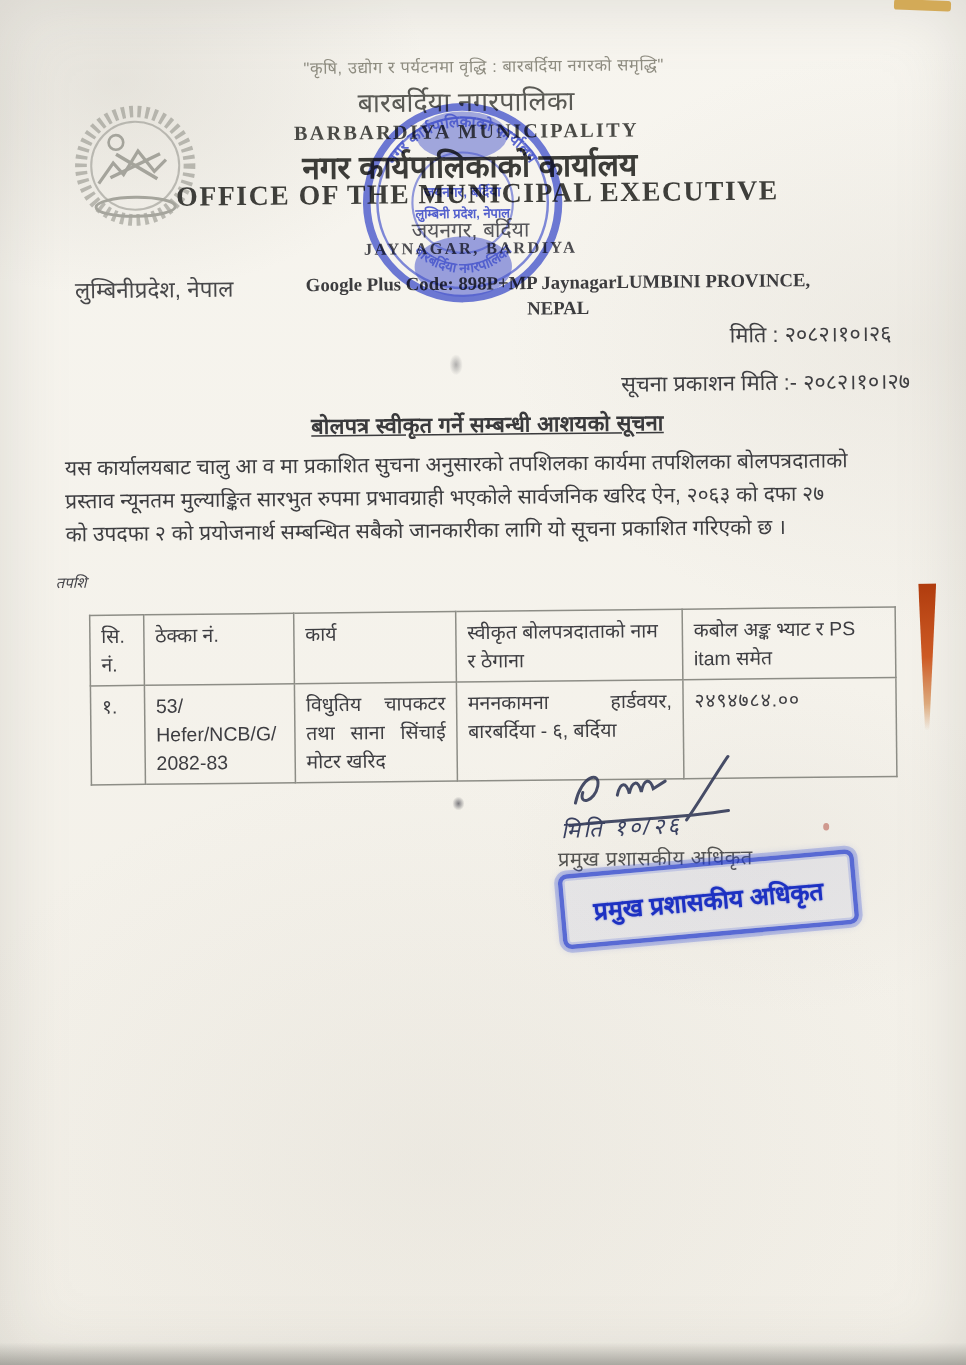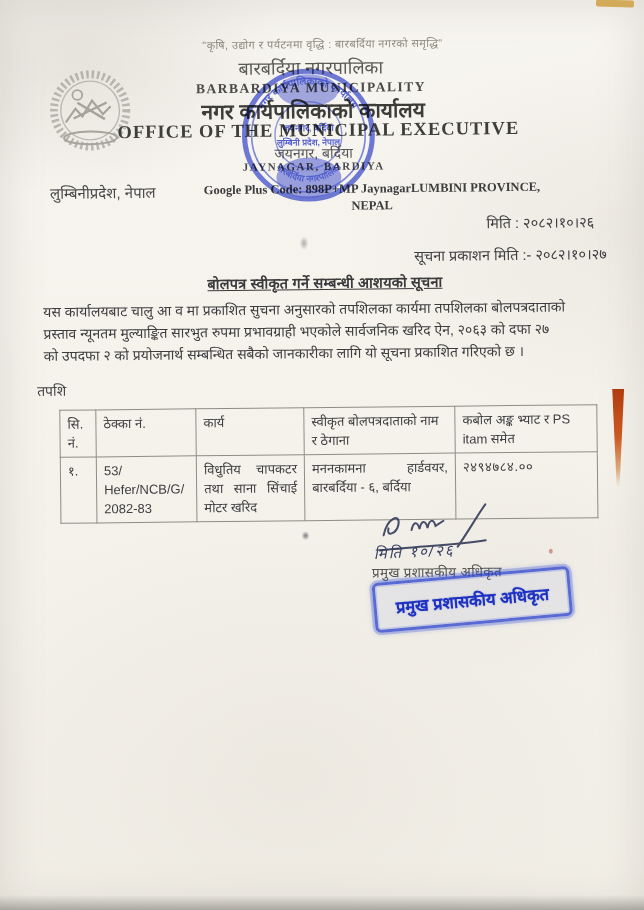--- a/index.html
+++ b/index.html
@@ -23,21 +23,21 @@
   .office-np{left:0;top:96px;width:624px;font-size:21px;font-weight:bold;color:#3c3c38;}
   .office-en{left:0;top:120px;width:634px;font-size:18.5px;font-weight:bold;color:#3e3e3a;letter-spacing:1px;}
   .place-np{left:0;top:143px;width:624px;font-size:14px;color:#56565a;}
   .place-en{left:0;top:160px;width:624px;font-size:11px;font-weight:bold;color:#4c4c50;letter-spacing:1.5px;}
   .province{left:48px;top:180px;font-size:15px;color:#48484a;}
   .pluscode{left:175px;top:181px;width:390px;font-size:12.5px;font-weight:bold;color:#3c3c3e;line-height:17px;}
   .dateline{right:52px;top:214px;font-size:14.5px;color:#3f3f42;}
   .publine{right:40px;top:246px;font-size:14.5px;color:#3f3f42;}
   .subject{left:0;top:272px;width:644px;font-size:14.5px;font-weight:bold;color:#3a3a3c;text-decoration:underline;letter-spacing:.2px;}
   .bodytext{left:40px;top:298px;width:566px;font-size:14px;color:#3d3d40;line-height:22px;text-align:justify;}
-  .tapasil{left:33px;top:378px;font-size:14px;color:#45454a;}
+  .tapasil{left:33px;top:378px;font-size:10px;color:#45454a;font-style:italic;}
   table.notice{position:absolute;left:55px;top:407px;width:537px;border-collapse:collapse;table-layout:fixed;}
   table.notice td{border:1px solid #8d8d86;vertical-align:top;padding:4px 7px;font-size:13px;color:#3e3e42;line-height:19px;}
   td.hdr{color:#3c3c40;}
   td.just{text-align:justify;}
   td.amount{font-size:11.5px;color:#959ba7;letter-spacing:.6px;}
   .sig-svg{left:368px;top:504px;width:140px;height:60px;}
   .sig-date{left:368px;top:542px;font-size:15px;color:#3a4160;letter-spacing:2px;transform:rotate(-2deg);font-style:italic;}
   .designation{left:366px;top:564px;font-size:13.5px;color:#545452;letter-spacing:.3px;}
   .rect-stamp{left:367px;top:576px;width:192px;height:44px;transform:rotate(-4.5deg);
     border:3px solid rgba(35,60,205,.72);border-radius:6px;

